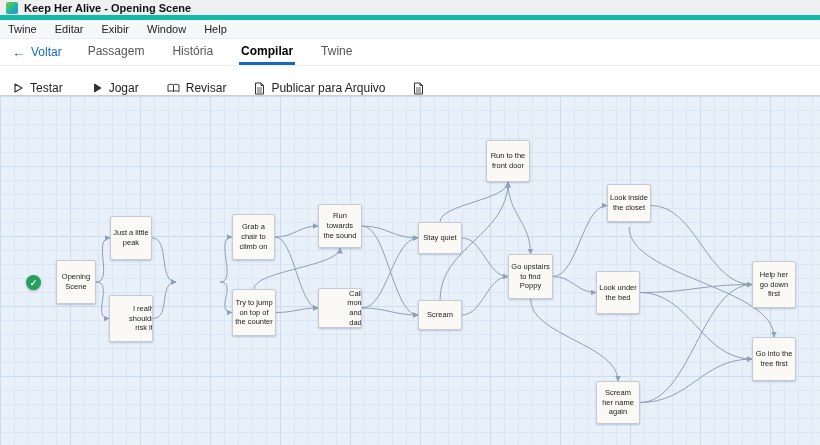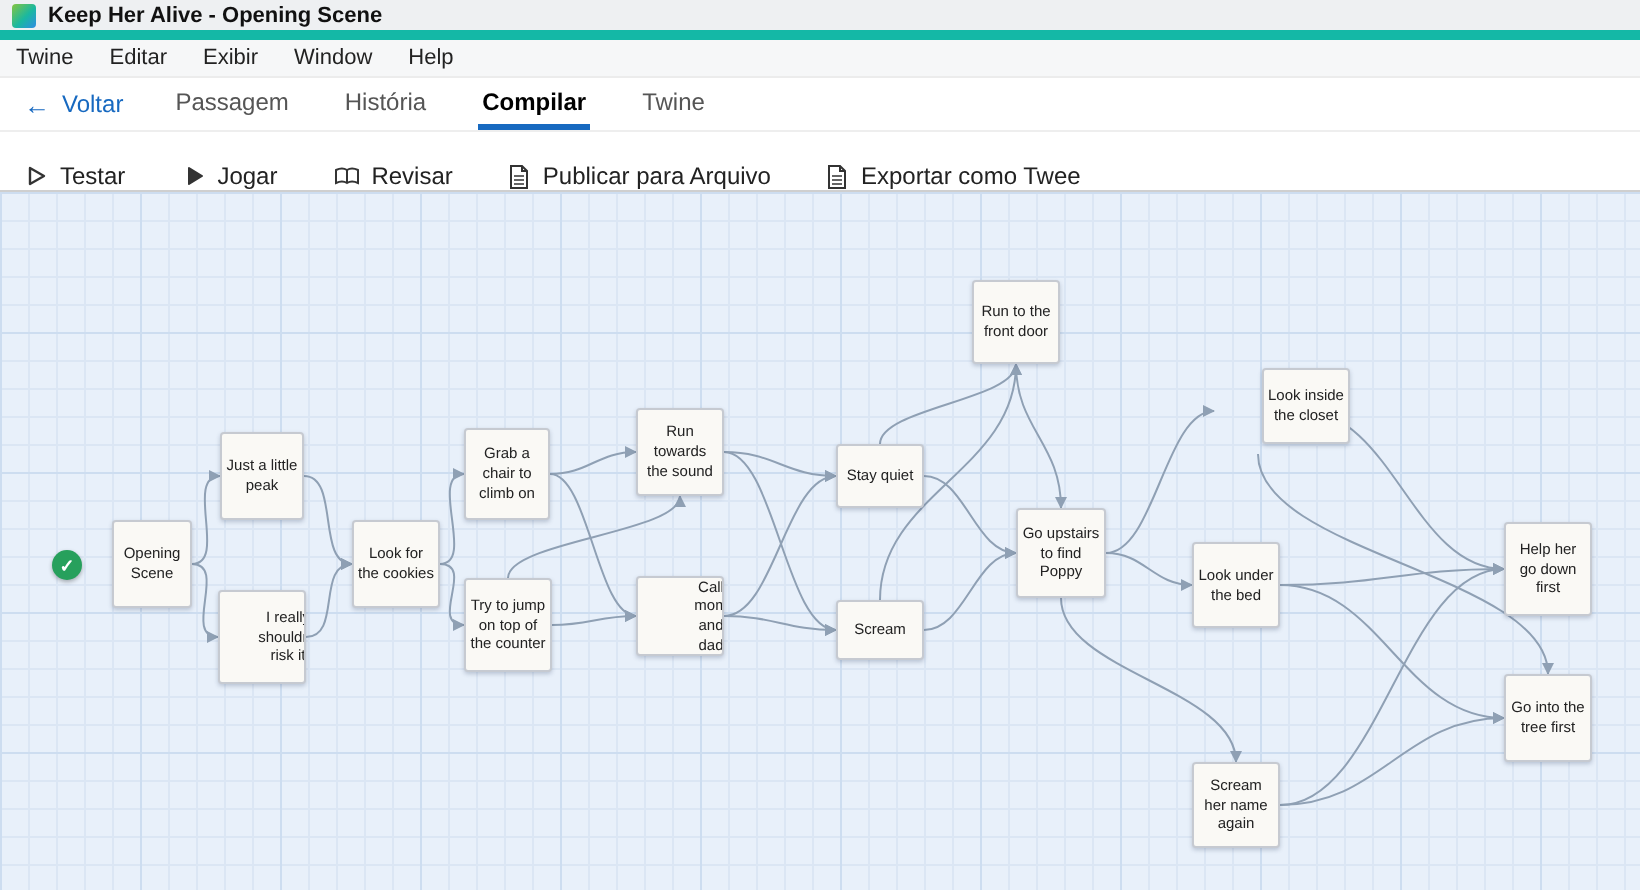--- a/index.html
+++ b/index.html
@@ -110,21 +110,20 @@
       <path d="M3 6 H8 M3 8 H8 M3 10 H8" stroke="#333" stroke-width="0.8"></path>
     </svg>
     <span>Publicar para Arquivo</span>
   </span>
   <span class="tool">
     <svg width="11" height="13" viewBox="0 0 11 13">
       <path d="M1.5 1 L7 1 L9.5 3.5 L9.5 12 L1.5 12 Z" fill="none" stroke="#333" stroke-width="1"></path>
       <path d="M7 1 L7 3.5 L9.5 3.5" fill="none" stroke="#333" stroke-width="1"></path>
       <path d="M3 6 H8 M3 8 H8 M3 10 H8" stroke="#333" stroke-width="0.8"></path>
     </svg>
-    <span>Exportar como Twee</span>
   </span>
 </div>
 
 <div class="canvas">
   <svg id="links" width="820" height="349">
     <defs>
       <marker id="arrowhead" markerWidth="7" markerHeight="7" refX="5.5" refY="3" orient="auto">
         <path d="M0,0 L6,3 L0,6 Z" fill="#8fa0b4"></path>
       </marker>
     </defs>
@@ -153,28 +152,27 @@
       <path d="M651,109.5 C696.45,109.5 706.55,188.5 752,188.5" class="link" marker-end="url(#arrowhead)"></path>
       <path d="M629,131 C629,180.5 774,191.5 774,241" class="link" marker-end="url(#arrowhead)"></path>
       <path d="M640,196.5 C690.4,196.5 701.6,188.5 752,188.5" class="link" marker-end="url(#arrowhead)"></path>
       <path d="M640,196.5 C690.4,196.5 701.6,263 752,263" class="link" marker-end="url(#arrowhead)"></path>
       <path d="M640,306.5 C690.4,306.5 701.6,188.5 752,188.5" class="link" marker-end="url(#arrowhead)"></path>
       <path d="M640,306.5 C690.4,306.5 701.6,263 752,263" class="link" marker-end="url(#arrowhead)"></path>
     </svg>
 <div class="node" style="left: 56px; top: 164px; width: 40px; height: 44px;">Opening Scene</div>
     <div class="node" style="left: 110px; top: 120px; width: 42px; height: 44px;">Just a little peak</div>
     <div class="node" style="left: 109px; top: 199px; width: 44px; height: 47px; padding-left: 28px;">I really shouldn't risk it</div>
-    <div class="node" style="left: 176px; top: 164px; width: 44px; height: 44px;">Look for the cookies</div>
     <div class="node" style="left: 232px; top: 118px; width: 43px; height: 46px;">Grab a chair to climb on</div>
     <div class="node" style="left: 232px; top: 193px; width: 44px; height: 47px;">Try to jump on top of the counter</div>
     <div class="node" style="left: 318px; top: 108px; width: 44px; height: 44px;">Run towards the sound</div>
     <div class="node" style="left: 318px; top: 192px; width: 44px; height: 40px; padding-left: 33px;">Call mom and dad</div>
     <div class="node" style="left: 418px; top: 126px; width: 44px; height: 32px;">Stay quiet</div>
     <div class="node" style="left: 418px; top: 204px; width: 44px; height: 30px;">Scream</div>
     <div class="node" style="left: 486px; top: 44px; width: 44px; height: 42px;">Run to the front door</div>
     <div class="node" style="left: 508px; top: 158px; width: 45px; height: 45px;">Go upstairs to find Poppy</div>
-    <div class="node" style="left: 607px; top: 88px; width: 44px; height: 38px; margin-left: 24px;">Look inside the closet</div>
+    <div class="node" style="left: 607px; top: 88px; width: 44px; height: 38px;">Look inside the closet</div>
     <div class="node" style="left: 596px; top: 175px; width: 44px; height: 43px;">Look under the bed</div>
     <div class="node" style="left: 596px; top: 285px; width: 44px; height: 43px;">Scream her name again</div>
     <div class="node" style="left: 752px; top: 165px; width: 44px; height: 47px;">Help her go down first</div>
     <div class="node" style="left: 752px; top: 241px; width: 44px; height: 44px;">Go into the tree first</div>
     <div class="badge" style="left: 26px; top: 179px;">✓</div>
   </div>
 
 </body></html>

